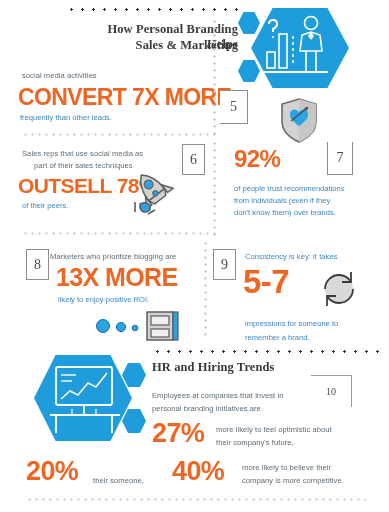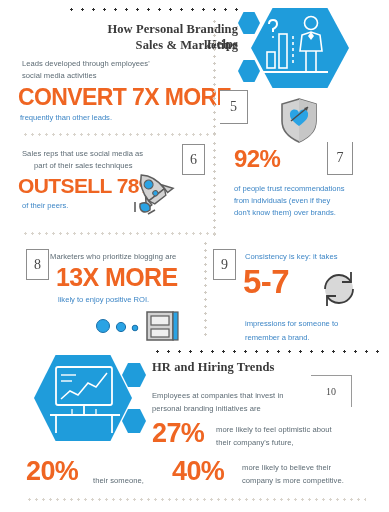--- a/index.html
+++ b/index.html
@@ -99,21 +99,20 @@
 
         <line x1="68" y1="43" x2="68" y2="63"></line>
         <line x1="78" y1="43" x2="78" y2="63"></line>
       </g>
     </svg>
   </div>
 
   <div class="heading" style="position:absolute;left:78px;top:22px;width:160px;text-align:right;">How Personal Branding Helps</div>
   <div class="heading" style="position:absolute;left:78px;top:38px;width:160px;text-align:right;">Sales &amp; Marketing</div>
 
-  <div class="body-txt" style="position:absolute;left:22px;top:58px;width:190px;">Leads developed through employees'</div>
   <div class="body-txt" style="position:absolute;left:22px;top:70px;width:190px;">social media activities</div>
   <div class="big-orange" style="position:absolute;left:18px;top:86px;font-size:23px;">CONVERT 7X MORE</div>
   <div class="blue-txt" style="position:absolute;left:20px;top:112px;">frequently than other leads.</div>
   <div class="numbox nb-5" style="left:220px;top:90px;width:28px;height:34px;">5</div>
 
   <div style="position:absolute;left:277px;top:96px;width:44px;height:48px;">
     <svg width="44" height="48" viewBox="0 0 44 48">
       <path d="M22 3 L39 8 v17 c0 11 -8 17 -17 21 C13 42 5 36 5 25 V8 z" fill="#d2d2d2" stroke="#6b6b6b" stroke-width="1.6"></path>
       <path d="M22 3 L39 8 v17 c0 11 -8 17 -17 21 z" fill="#c6c6c6"></path>
       <path d="M22 30 c-7 -5 -9 -8 -9 -11 a4 4 0 0 1 9 -2 a4 4 0 0 1 9 2 c0 3 -2 6 -9 11 z" fill="#2aa3e4"></path>

